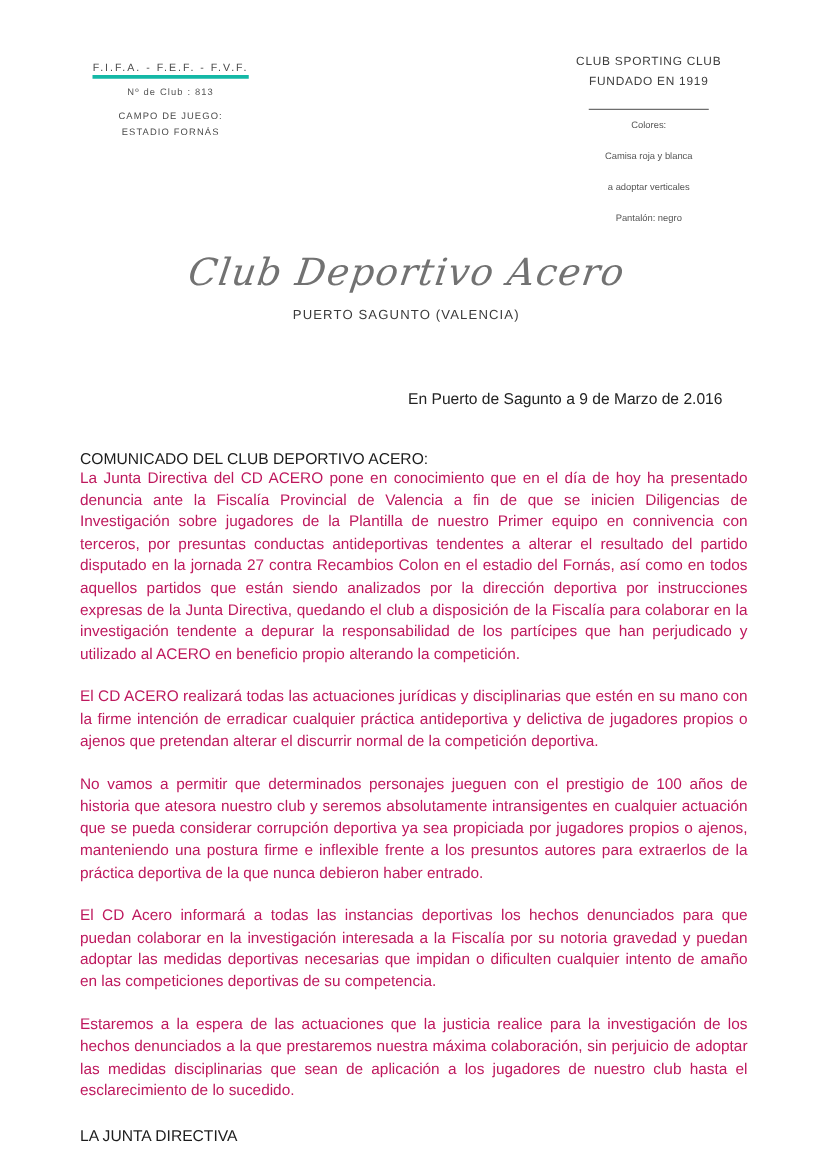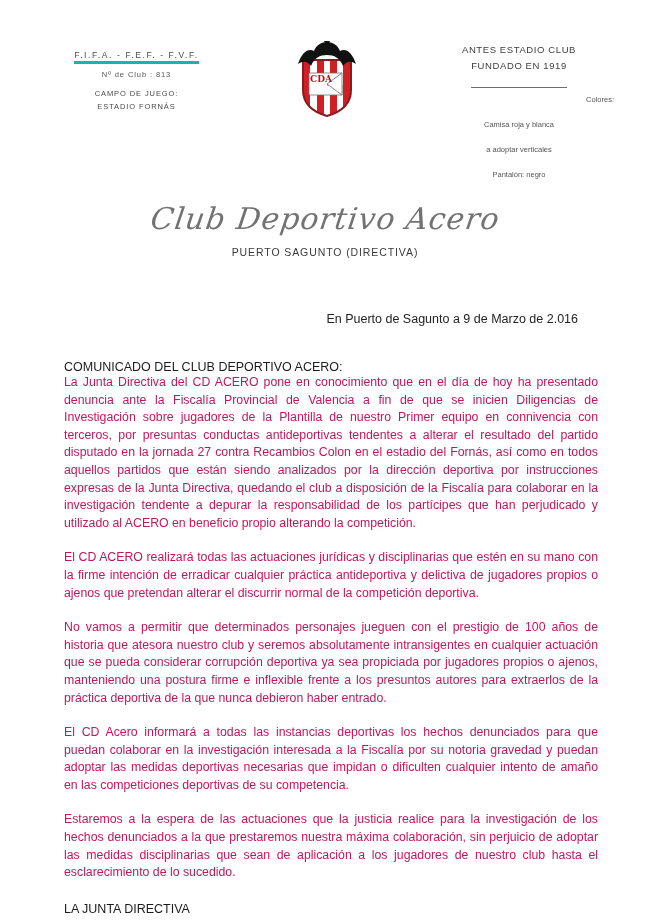--- a/index.html
+++ b/index.html
@@ -85,21 +85,20 @@
     border-bottom: 1px solid #6e6e6e;
     display: inline-block;
     padding-bottom: 16px;
     margin-top: 1px;
     white-space: nowrap;
   }
   .lh-right .colores-label {
     font-size: 7.5px;
     margin-top: 7px;
     color: #555;
-    text-align: right;
   }
   .lh-right .color-line {
     font-size: 7.5px;
     margin-top: 16px;
     color: #555;
   }
 
   
   .script-block {
     text-align: center;
@@ -159,67 +158,34 @@
 
 <div class="letterhead">
 
   <div class="lh-left">
     <div class="fifa">F.I.F.A.  -  F.E.F.  -  F.V.F.</div>
     <div class="numclub">Nº de Club : 813</div>
     <div class="campo">CAMPO DE JUEGO:</div>
     <div class="estadio">ESTADIO FORNÁS</div>
   </div>
 
-  <div class="lh-crest">
-    <svg class="crest-svg" width="62" height="78" viewBox="0 0 62 78">
-
-      <defs>
-        <clipPath id="shieldClip">
-          <path d="M7,20 L55,20 L55,50 C55,64 45,72 31,76 C17,72 7,64 7,50 Z"></path>
-        </clipPath>
-      </defs>
-
-      <path d="M7,20 L55,20 L55,50 C55,64 45,72 31,76 C17,72 7,64 7,50 Z" fill="#ffffff"></path>
-
-      <g clip-path="url(#shieldClip)">
-        <rect x="7" y="18" width="7" height="60" fill="#cf2026"></rect>
-        <rect x="21" y="18" width="7" height="60" fill="#cf2026"></rect>
-        <rect x="34" y="18" width="7" height="60" fill="#cf2026"></rect>
-        <rect x="47" y="18" width="8" height="60" fill="#cf2026"></rect>
-      </g>
-
-      <path d="M13,33 L46,33 L31,45 L46,45 L46,55 L13,55 Z" fill="#ffffff" stroke="#6e6e6e" stroke-width="0.8"></path>
-      <path d="M46,33 L31,44 L46,55 Z" fill="#ffffff" stroke="#6e6e6e" stroke-width="0.8"></path>
-
-      <text x="25" y="42" font-family="DejaVu Serif, serif" font-size="9" font-weight="bold" fill="#b0181d" text-anchor="middle">CDA</text>
-
-      <path d="M7,20 L55,20 L55,50 C55,64 45,72 31,76 C17,72 7,64 7,50 Z" fill="none" stroke="#8c1a1e" stroke-width="2"></path>
-
-      <g fill="#111111">
-        <path d="M2,24 C6,12 12,8 18,11 C20,5 26,2 31,2 C36,2 42,5 44,11
-                 C50,8 56,12 60,24 C54,20 50,22 47,26 C44,18 38,15 31,15
-                 C24,15 18,18 15,26 C12,22 8,20 2,24 Z"></path>
-        <path d="M28,1 L31,7 L34,1 Z"></path>
-      </g>
-    </svg>
-  </div>
 
   <div class="lh-right">
-    <div class="club-name">ANTES ESTADIO CLUB</div>
+    <div class="club-name">CLUB SPORTING CLUB</div>
     <div class="fundado">FUNDADO   EN    1919</div>
     <div class="colores-label">Colores:</div>
     <div class="color-line">Camisa roja y blanca</div>
     <div class="color-line">a adoptar verticales</div>
     <div class="color-line">Pantalón: negro</div>
   </div>
 </div>
 
 <div class="script-block">
   <div class="script-title">Club Deportivo Acero</div>
-  <div class="script-sub">PUERTO SAGUNTO (DIRECTIVA)</div>
+  <div class="script-sub">PUERTO SAGUNTO (VALENCIA)</div>
 </div>
 
 <div class="date-line">En Puerto de Sagunto a 9 de Marzo de 2.016</div>
 
 <div class="letter-body">
   <div class="subject">COMUNICADO DEL CLUB DEPORTIVO ACERO:</div>
 
   <p class="para">La Junta Directiva del CD ACERO  pone en conocimiento que en el día de hoy ha presentado denuncia ante la Fiscalía Provincial de Valencia a fin de que se inicien Diligencias de Investigación sobre jugadores de la Plantilla de nuestro  Primer equipo en connivencia con terceros, por presuntas conductas antideportivas tendentes a alterar el resultado del partido disputado en la jornada 27  contra Recambios Colon en el estadio del Fornás, así como en todos aquellos partidos que están siendo analizados por la dirección deportiva por instrucciones expresas de la Junta Directiva, quedando el club a disposición de la Fiscalía para colaborar en la investigación tendente a depurar la responsabilidad de los partícipes que han perjudicado   y utilizado al ACERO en beneficio propio alterando la competición.</p>
   <p class="para">El CD ACERO realizará todas las actuaciones jurídicas y disciplinarias que estén en su mano con la  firme intención de erradicar cualquier práctica antideportiva y delictiva de jugadores propios o ajenos que  pretendan alterar el discurrir normal de la competición deportiva.</p>
   <p class="para">No vamos a permitir que determinados personajes jueguen con el prestigio de 100 años de historia que atesora nuestro club y seremos absolutamente intransigentes en cualquier actuación que se pueda considerar corrupción deportiva ya sea propiciada por jugadores propios o ajenos, manteniendo una postura  firme e inflexible  frente a los  presuntos autores  para extraerlos de la práctica deportiva de la que nunca debieron haber entrado.</p>

